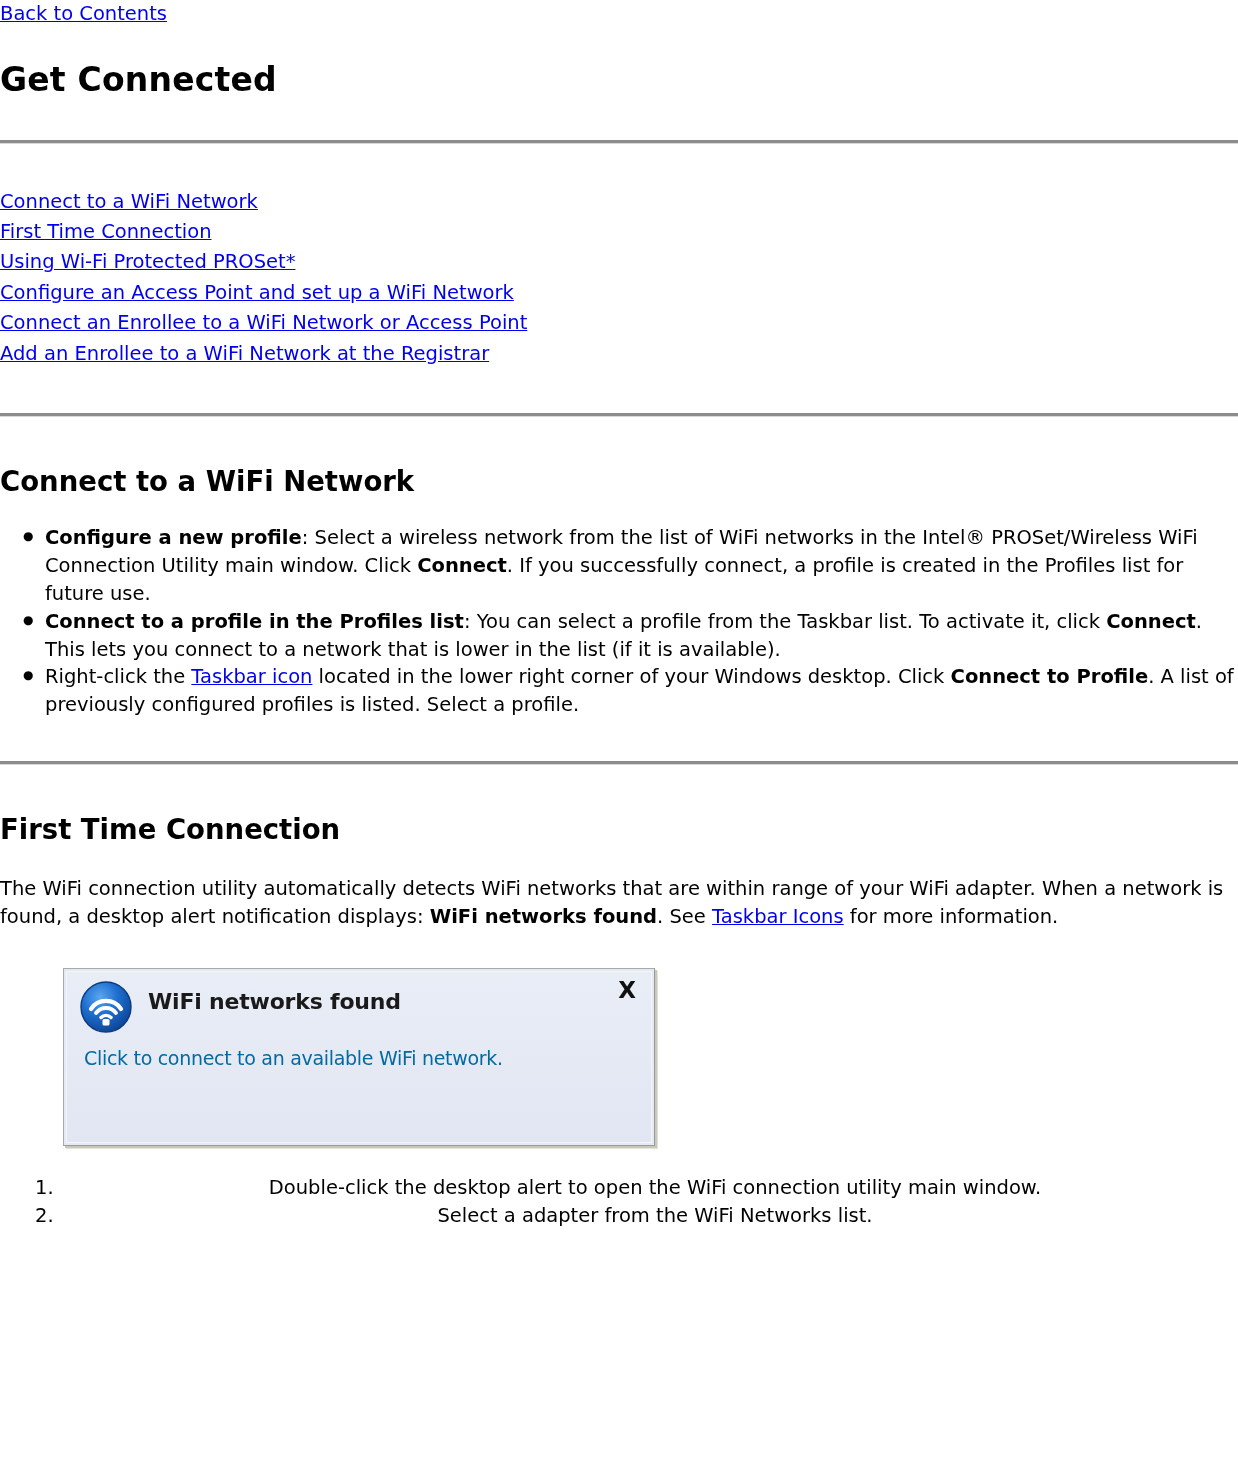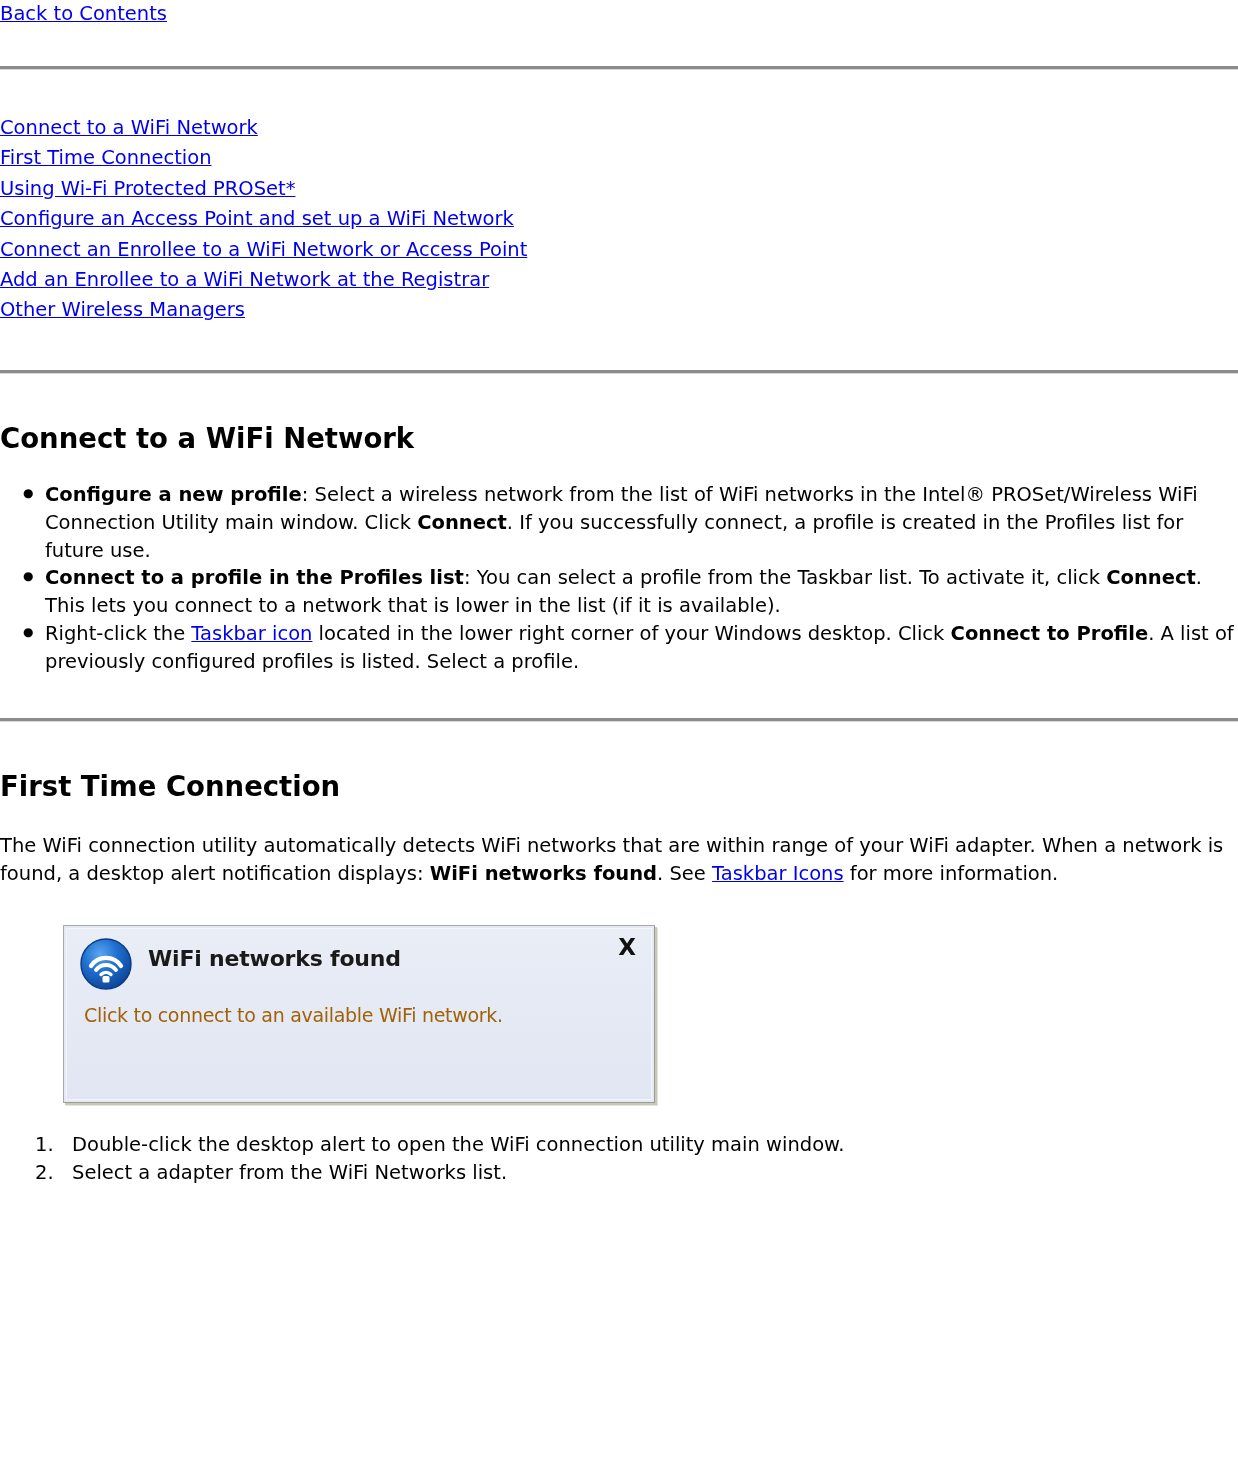--- a/index.html
+++ b/index.html
@@ -113,20 +113,21 @@
     margin: 28px 0 0 0;
     padding: 0 0 0 72px;
     list-style: none;
     counter-reset: stepnum;
   }
   ol.steps > li {
     position: relative;
     font-size: 19.5px;
     line-height: 1.43;
     counter-increment: stepnum;
+    text-align: center;
   }
   ol.steps > li::before {
     content: counter(stepnum) ".";
     position: absolute;
     left: -37px;
     top: 0;
     width: 30px;
     text-align: left;
   }
 
@@ -182,33 +183,34 @@
     color: #111;
     cursor: pointer;
     line-height: 1;
     font-family: "DejaVu Sans", "Liberation Sans", sans-serif;
   }
   .alert-body {
     position: absolute;
     left: 20px;
     top: 76px;
     font-size: 19px;
-    color: #a16207;
+    color: #0369a1;
     letter-spacing: -0.3px;
   }
 </style>
 </head>
 <body>
 
 <div class="page">
 
   <div class="top-link-row">
     <a class="link" href="#">Back to Contents</a>
   </div>
 
+  <h1 class="page-title">Get Connected</h1>
 
   <div class="rule-wrap-1">
     <hr class="rule">
   </div>
 
   <div class="toc">
     <div class="toc-line">
       <a class="link" href="#">Connect to a WiFi Network</a>
     </div>
     <div class="toc-line">
@@ -218,23 +220,20 @@
       <a class="link" href="#">Using Wi-Fi Protected PROSet*</a>
     </div>
     <div class="toc-line">
       <a class="link" href="#">Configure an Access Point and set up a WiFi Network </a>
     </div>
     <div class="toc-line">
       <a class="link" href="#">Connect an Enrollee to a WiFi Network or Access Point </a>
     </div>
     <div class="toc-line">
       <a class="link" href="#">Add an Enrollee to a WiFi Network at the Registrar</a>
-    </div>
-    <div class="toc-line">
-      <a class="link" href="#">Other Wireless Managers</a>
     </div>
   </div>
 
   <div class="rule-wrap-2">
     <hr class="rule">
   </div>
 
   <h2 class="section-title">Connect to a WiFi Network</h2>
 
 

